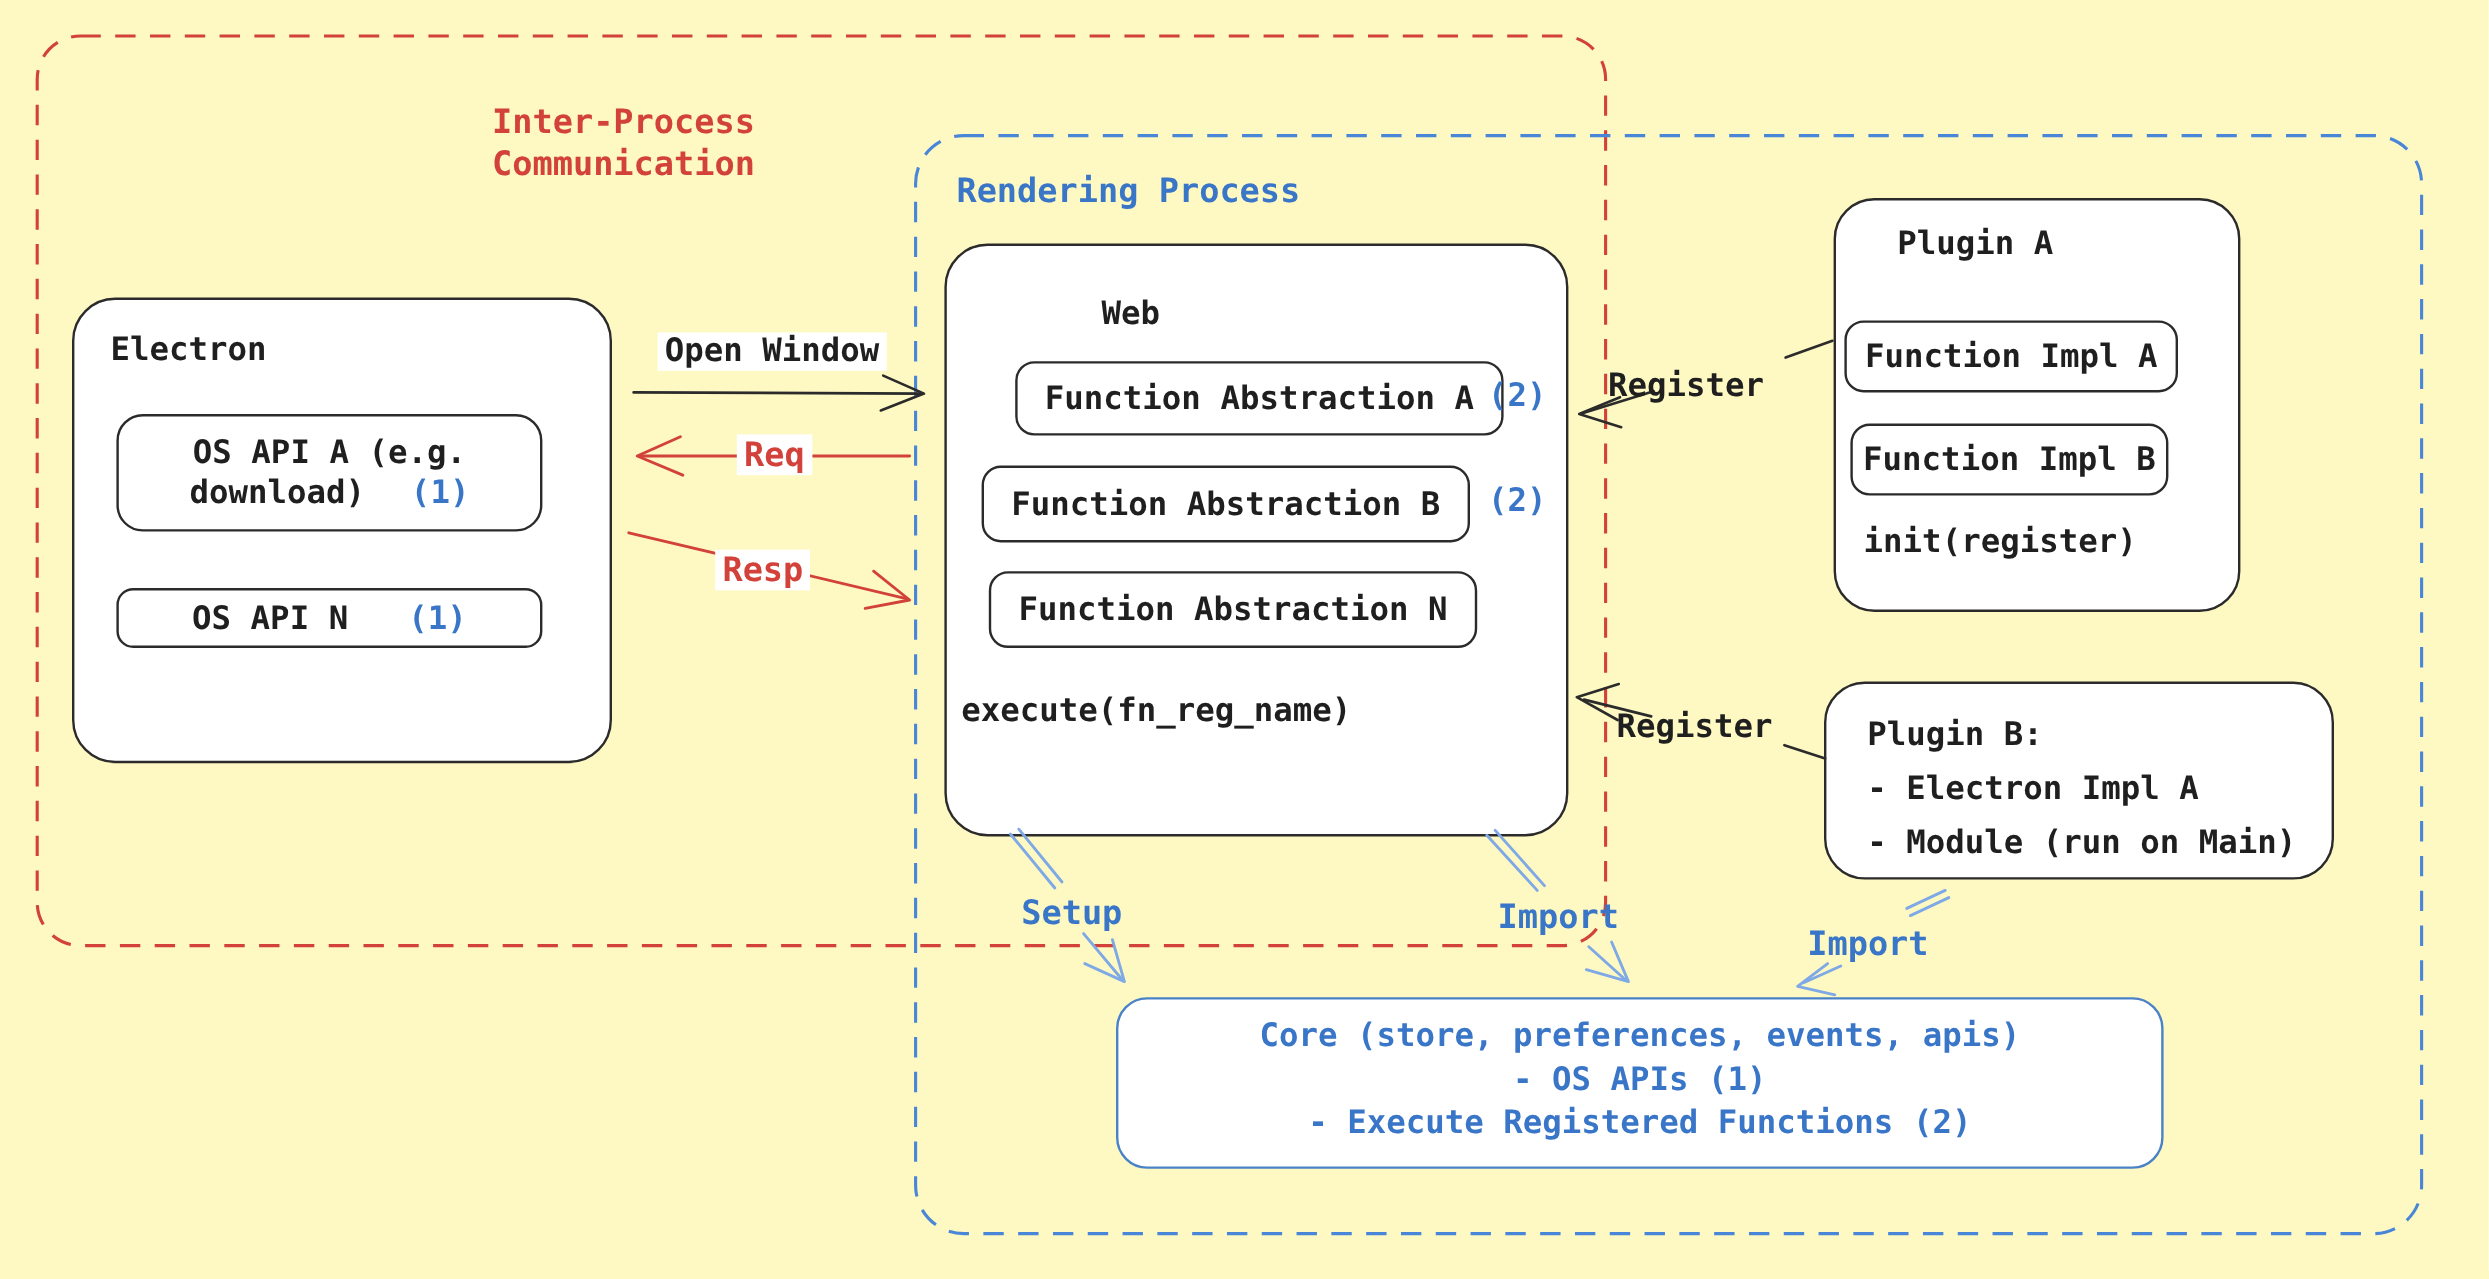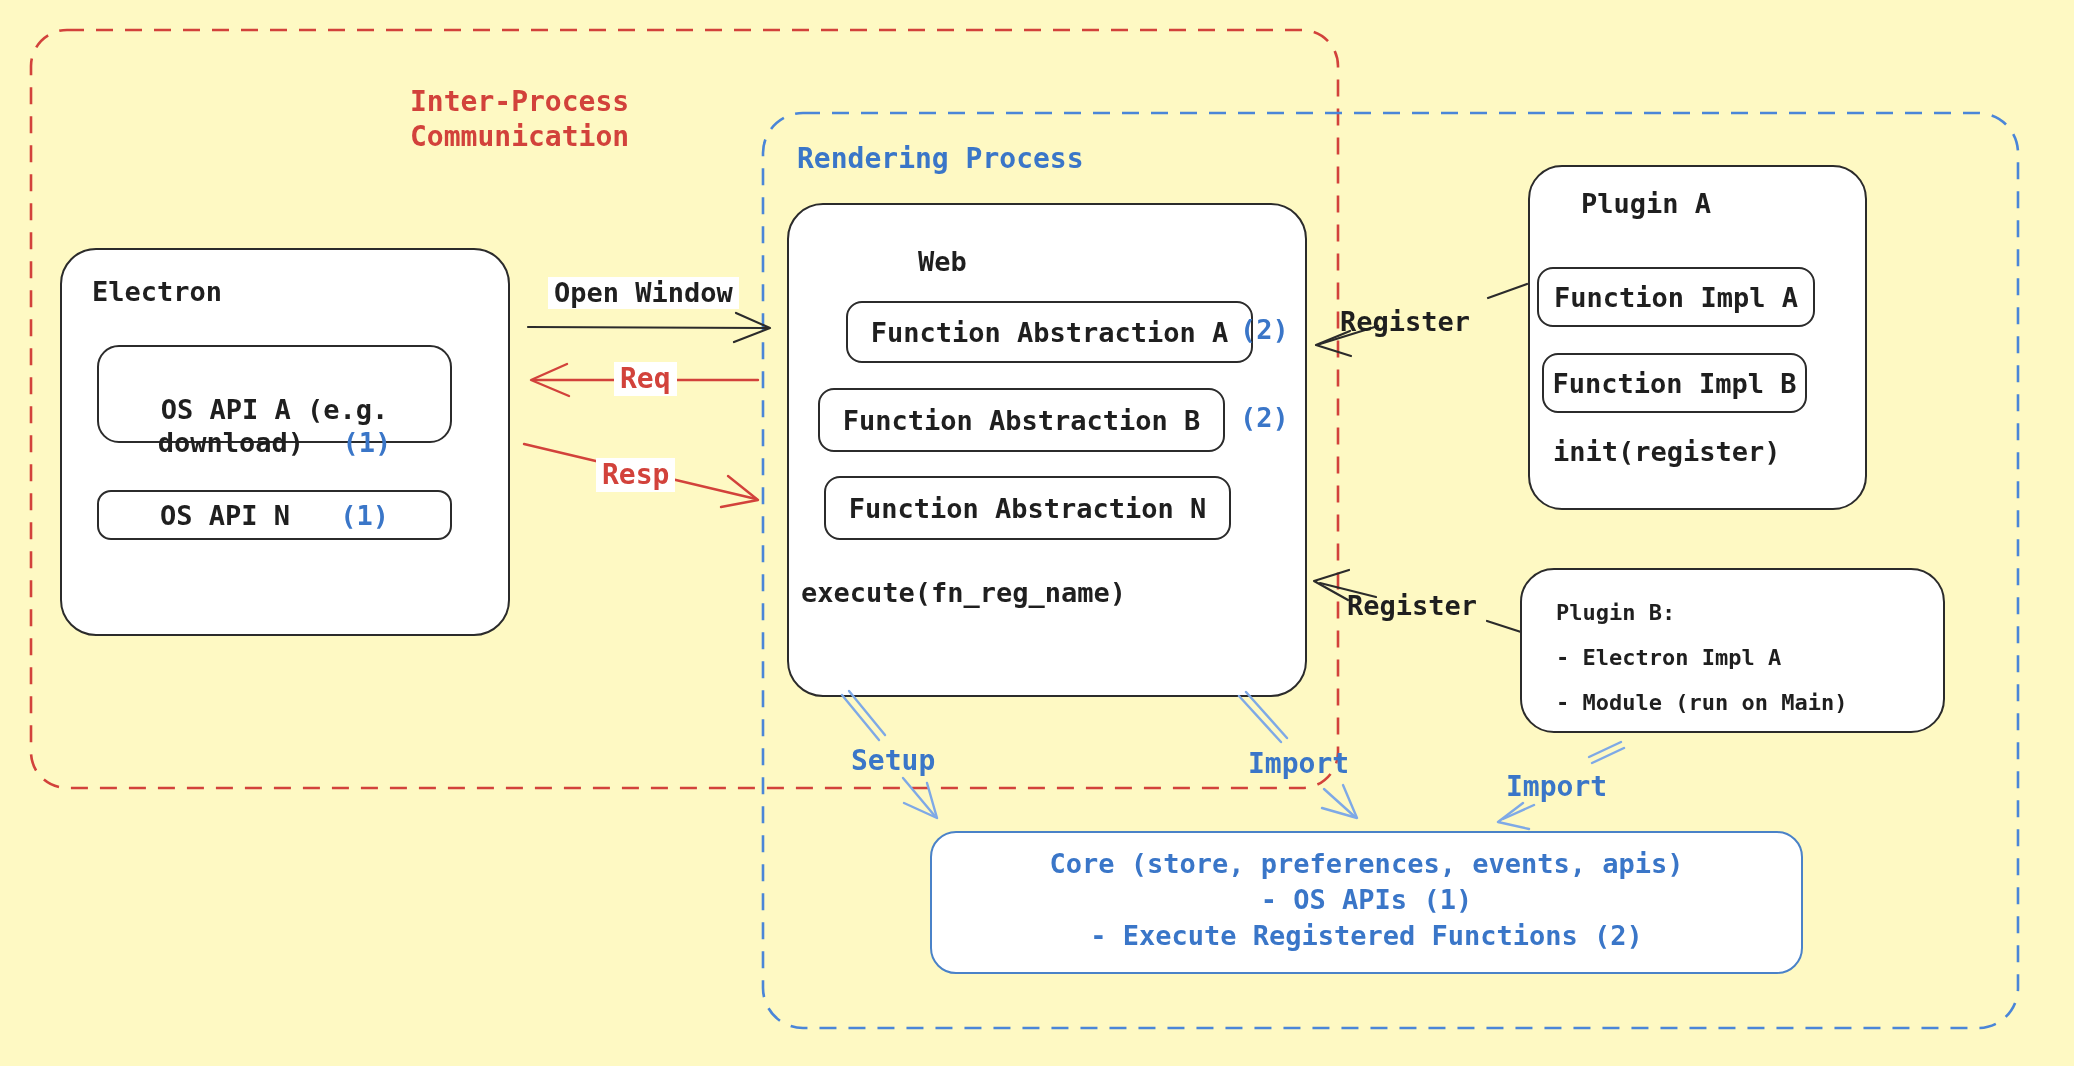--- a/index.html
+++ b/index.html
@@ -10,28 +10,28 @@
   .layer{position:absolute;left:0;top:0;width:2074px;height:1066px;pointer-events:none;}
   .box{
     position:absolute;background:#ffffff;border:2.4px solid #2b2b2b;box-sizing:border-box;
   }
   .lbl{position:absolute;font-size:27px;line-height:1.2;white-space:nowrap;}
   .annot{font-size:28px;}
   .red{color:#d2423b;}
   .blue{color:#3a76c8;}
   .whitebg{background:#ffffff;padding:0 6px;}
   .center-col{display:flex;flex-direction:column;align-items:center;justify-content:center;height:100%;
-    font-size:27px;line-height:33px;margin-top:32px;}
+    font-size:27px;line-height:33px;}
   .center-row{display:flex;flex-direction:row;align-items:center;justify-content:center;height:100%;
     font-size:27px;}
   .ref{color:#3a76c8;}
   .ipc-label{font-size:28px;line-height:35px;}
   .core-lines{display:flex;flex-direction:column;align-items:center;justify-content:flex-start;
     height:100%;padding-top:13px;box-sizing:border-box;font-size:27px;line-height:36px;color:#3a76c8;}
-  .pluginb-lines{padding:20px 0 0 34px;box-sizing:border-box;font-size:22px;line-height:45px;}
+  .pluginb-lines{padding:20px 0 0 34px;box-sizing:border-box;font-size:27px;line-height:45px;}
 </style>
 </head>
 <body>
 
 <div id="canvas">
 
   <svg class="layer" viewBox="0 0 2074 1066">
     <rect x="31" y="30" width="1307" height="758" rx="36" fill="none" stroke="#d2423b" stroke-width="2.6" stroke-dasharray="17 12"></rect>
     <rect x="763" y="113" width="1255" height="915" rx="40" fill="none" stroke="#4a86d8" stroke-width="2.6" stroke-dasharray="17 12"></rect>
   </svg>

